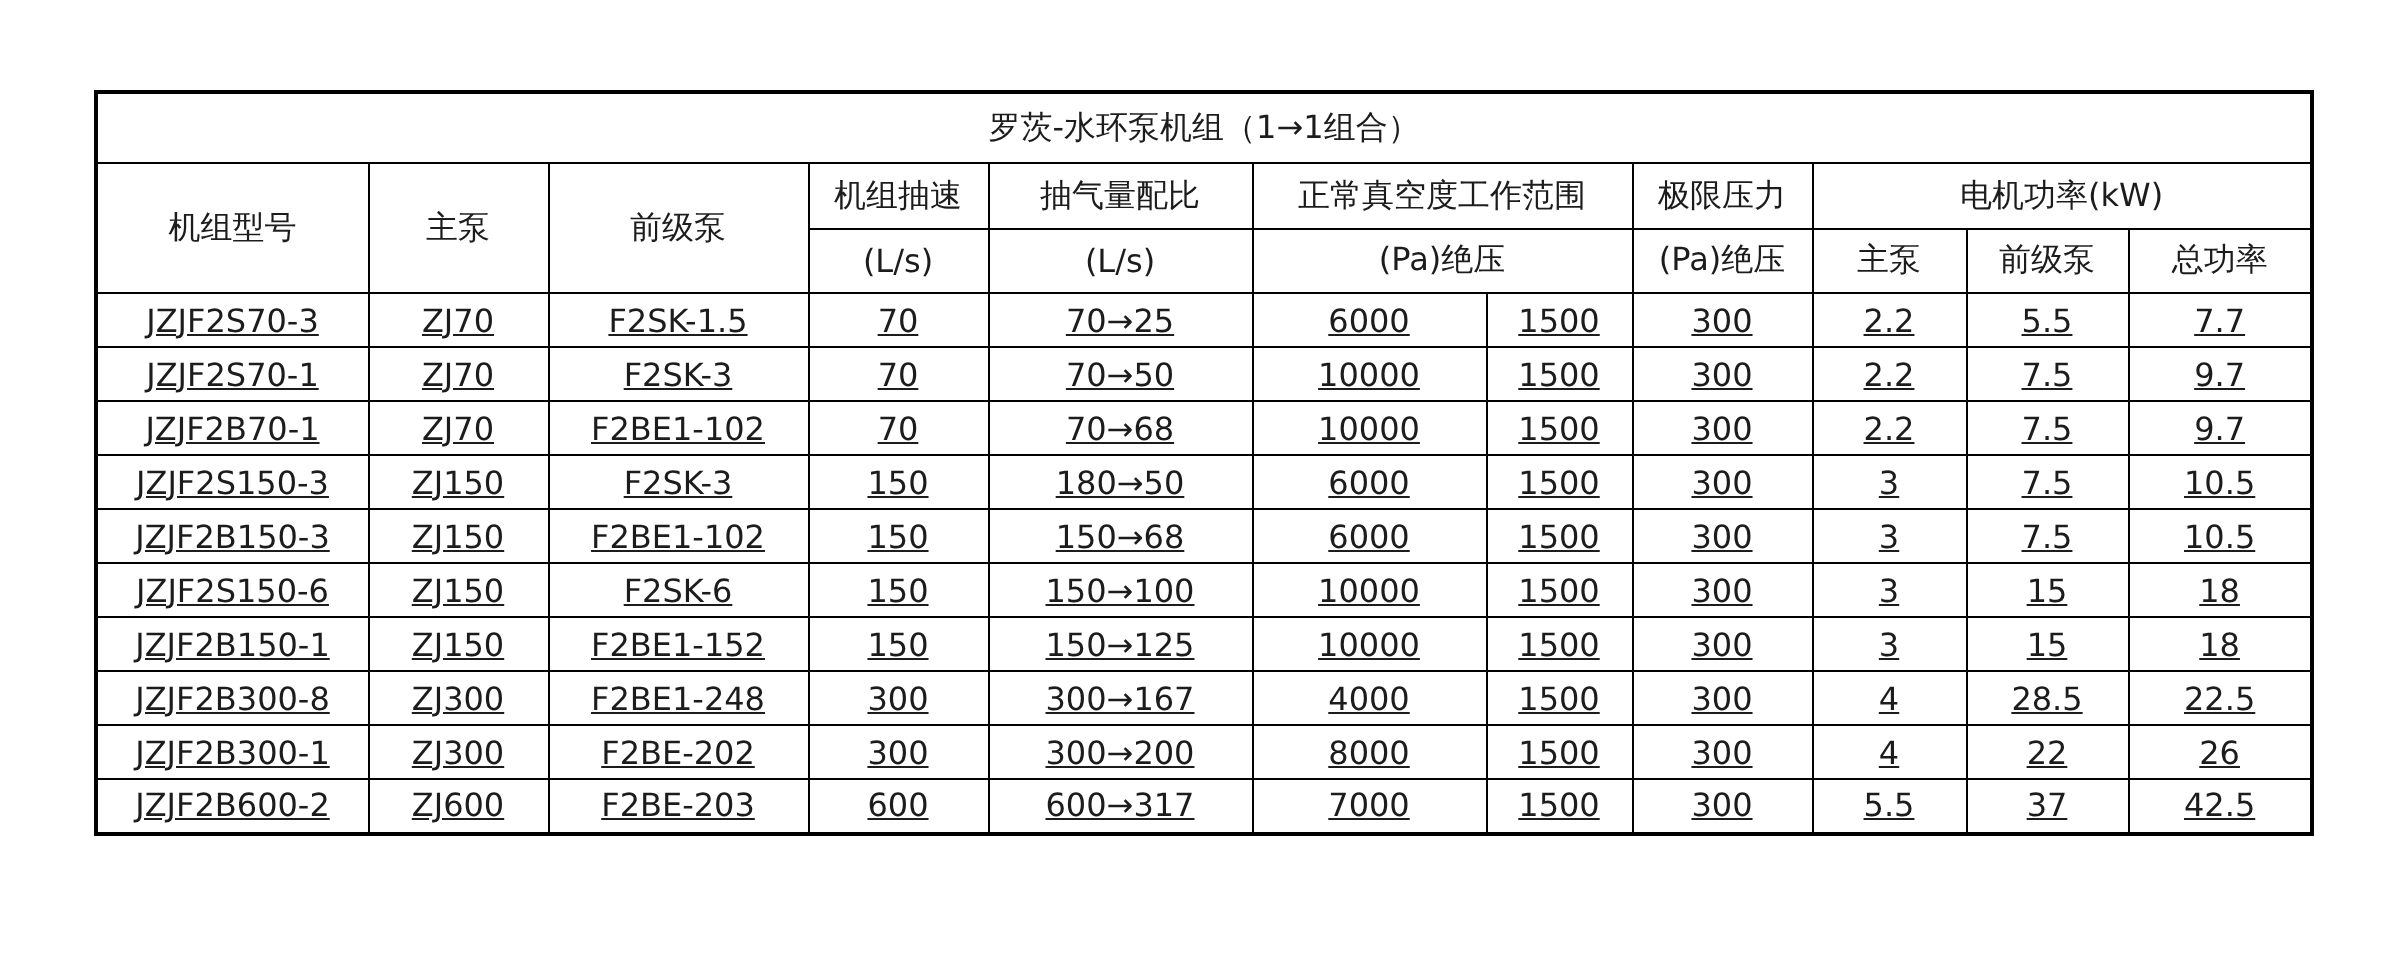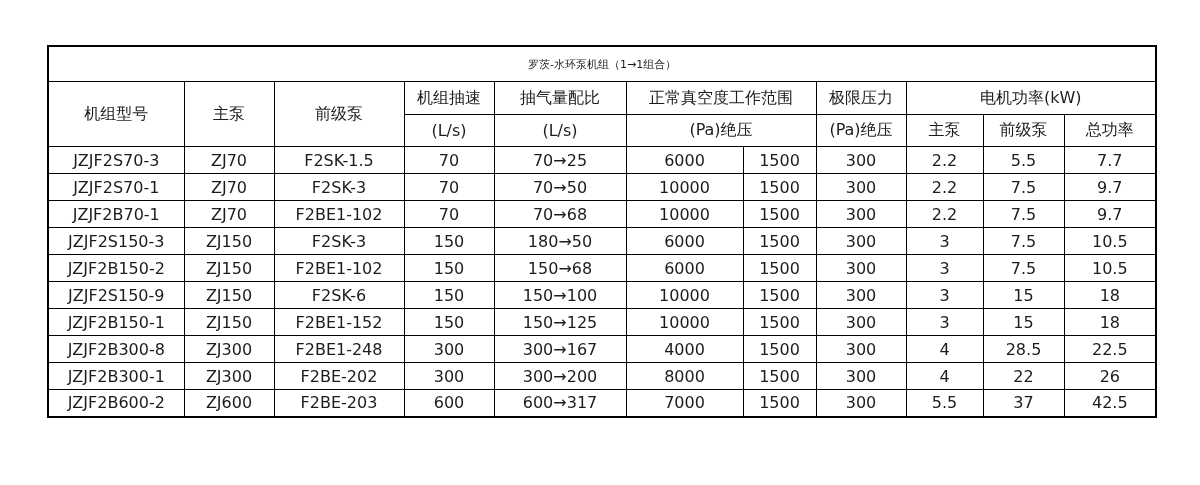--- a/index.html
+++ b/index.html
@@ -29,30 +29,31 @@
     text-align: center;
     vertical-align: middle;
     font-weight: normal;
     font-size: 16px;
     padding: 0;
     overflow: hidden;
     white-space: nowrap;
   }
   .title-row th {
     height: 34px;
-    font-size: 11px;
+    font-size: 16px;
   }
   .header-row-1 th {
     height: 32px;
   }
   .header-row-2 th {
     height: 31px;
   }
   .spec-table tbody tr {
     height: 27px;
+    text-decoration: underline;
   }
 </style>
 </head>
 <body>
 
 <table class="spec-table">
   <colgroup>
     <col style="width:136px">
     <col style="width:90px">
     <col style="width:130px">
@@ -136,34 +137,34 @@
         <td>150</td>
         <td>180→50</td>
         <td>6000</td>
         <td>1500</td>
         <td>300</td>
         <td>3</td>
         <td>7.5</td>
         <td>10.5</td>
       </tr>
       <tr>
-        <td>JZJF2B150-2</td>
+        <td>JZJF2B150-3</td>
         <td>ZJ150</td>
         <td>F2BE1-102</td>
         <td>150</td>
         <td>150→68</td>
         <td>6000</td>
         <td>1500</td>
         <td>300</td>
         <td>3</td>
         <td>7.5</td>
         <td>10.5</td>
       </tr>
       <tr>
-        <td>JZJF2S150-9</td>
+        <td>JZJF2S150-6</td>
         <td>ZJ150</td>
         <td>F2SK-6</td>
         <td>150</td>
         <td>150→100</td>
         <td>10000</td>
         <td>1500</td>
         <td>300</td>
         <td>3</td>
         <td>15</td>
         <td>18</td>

